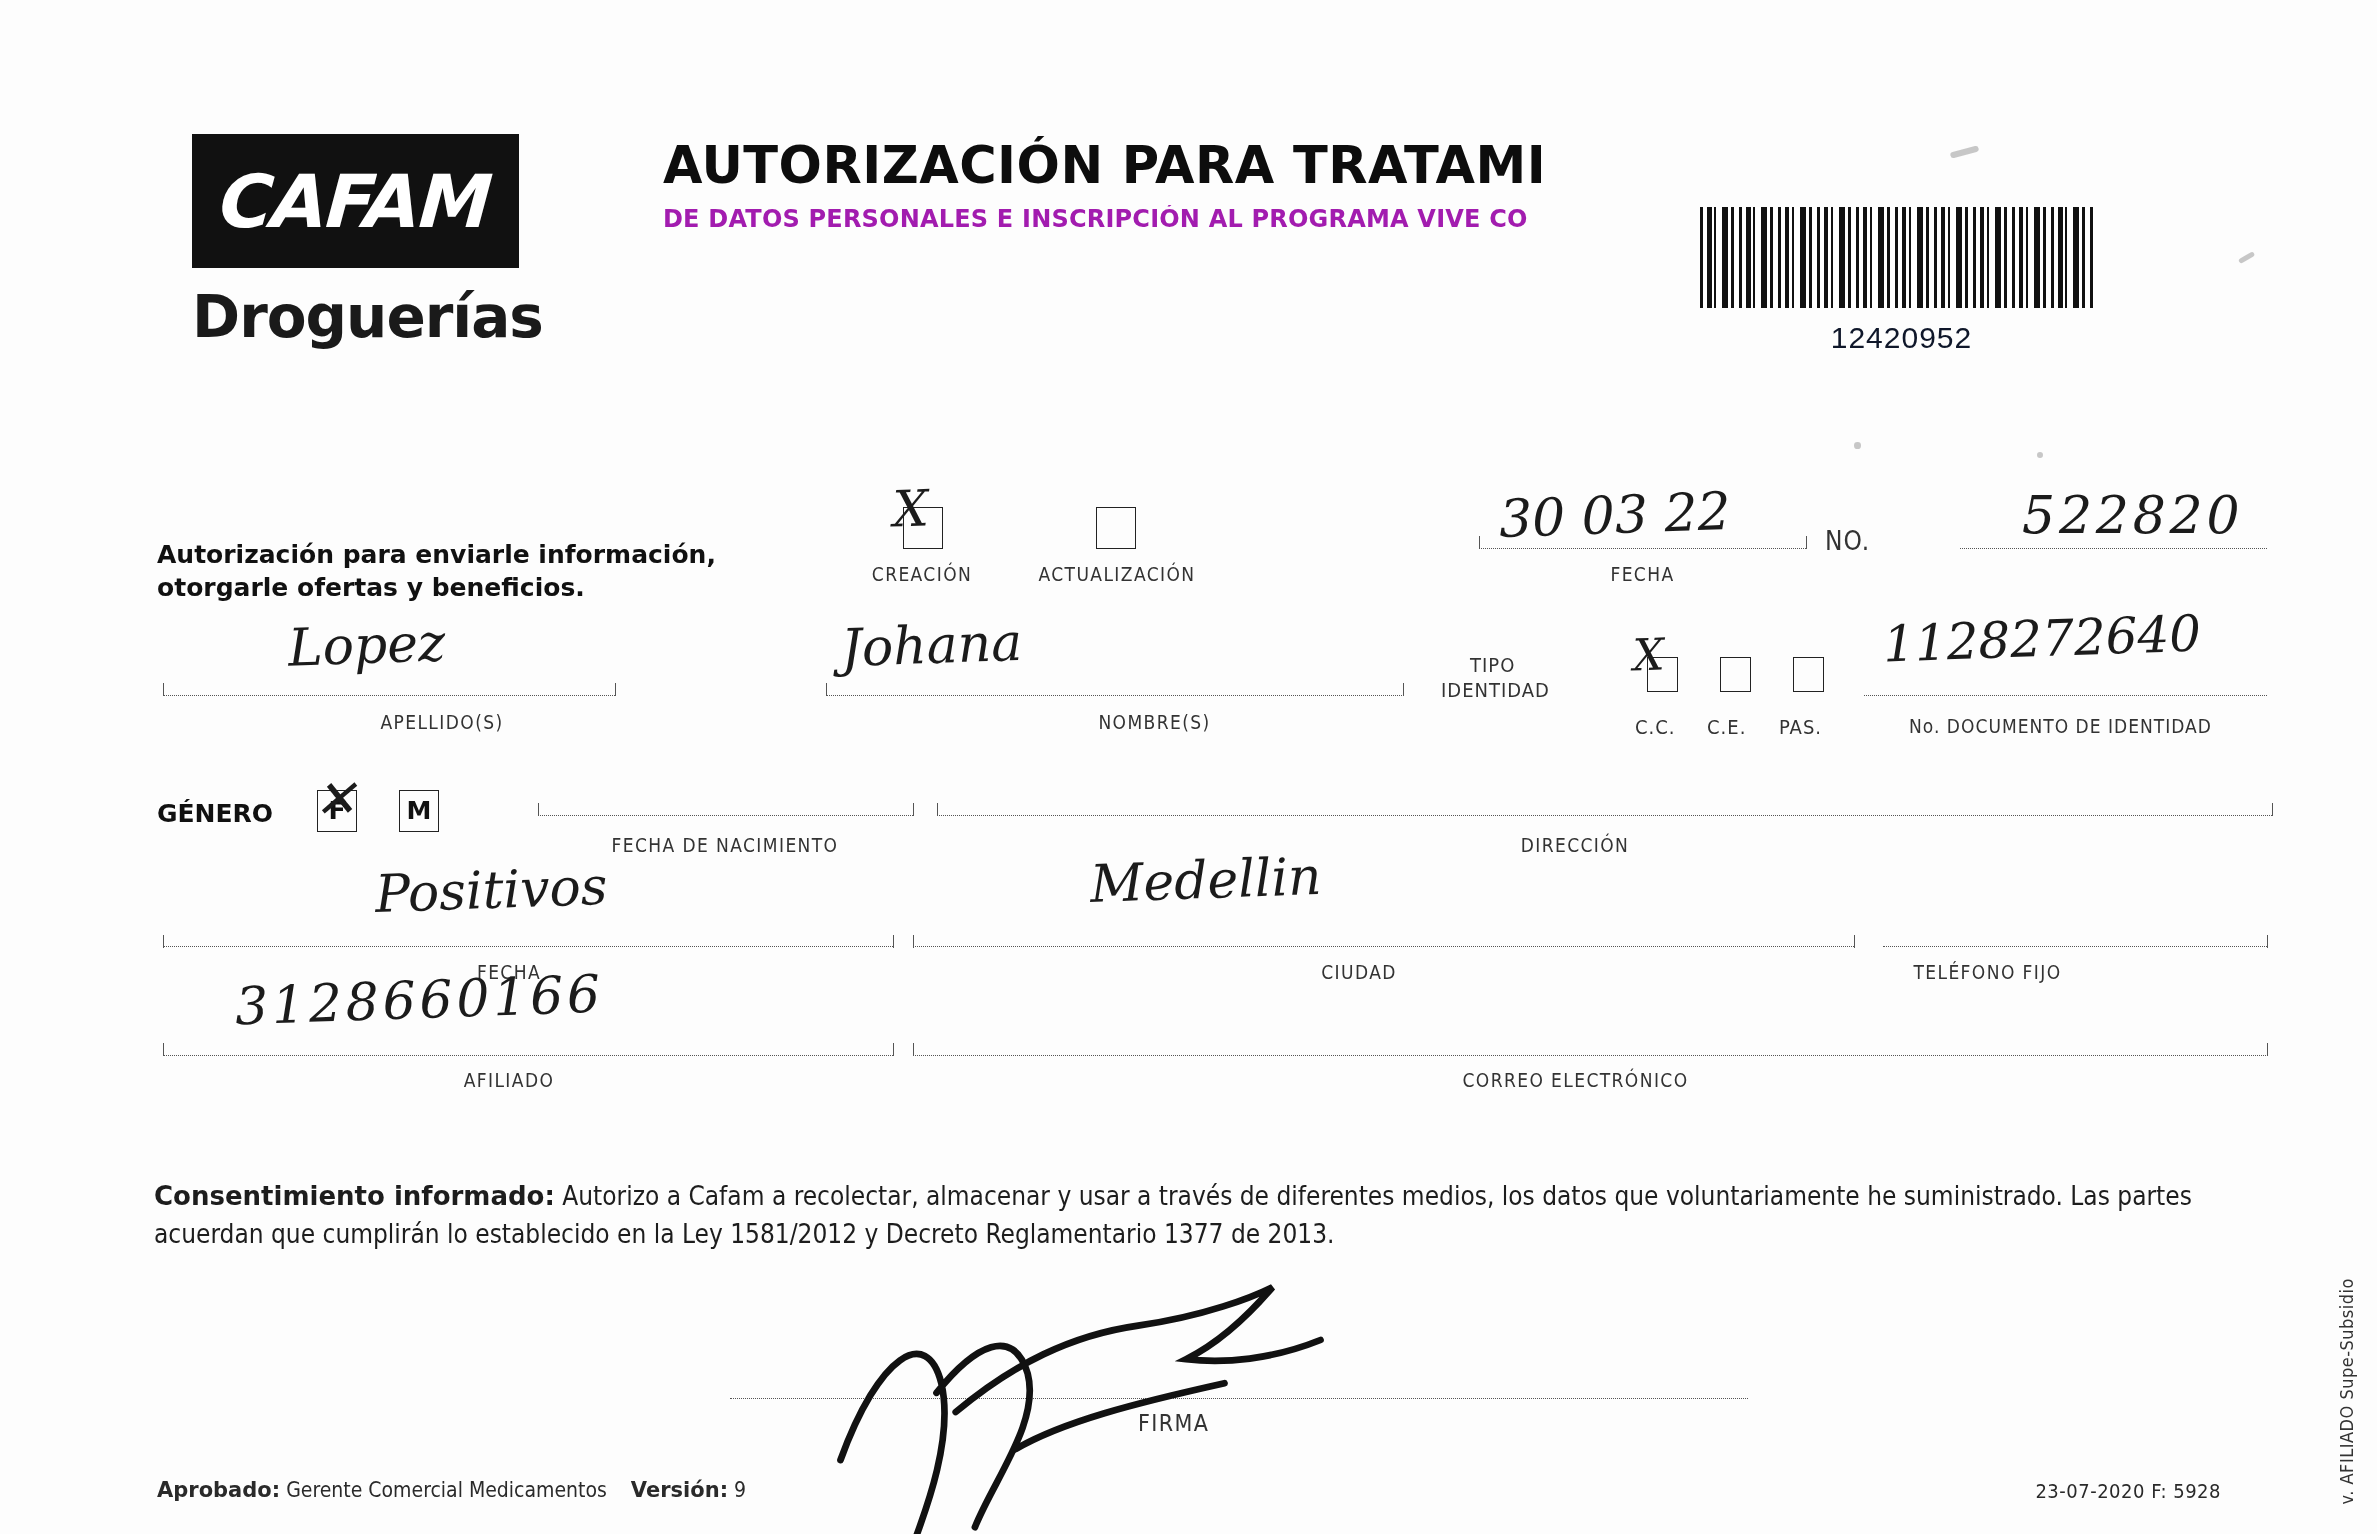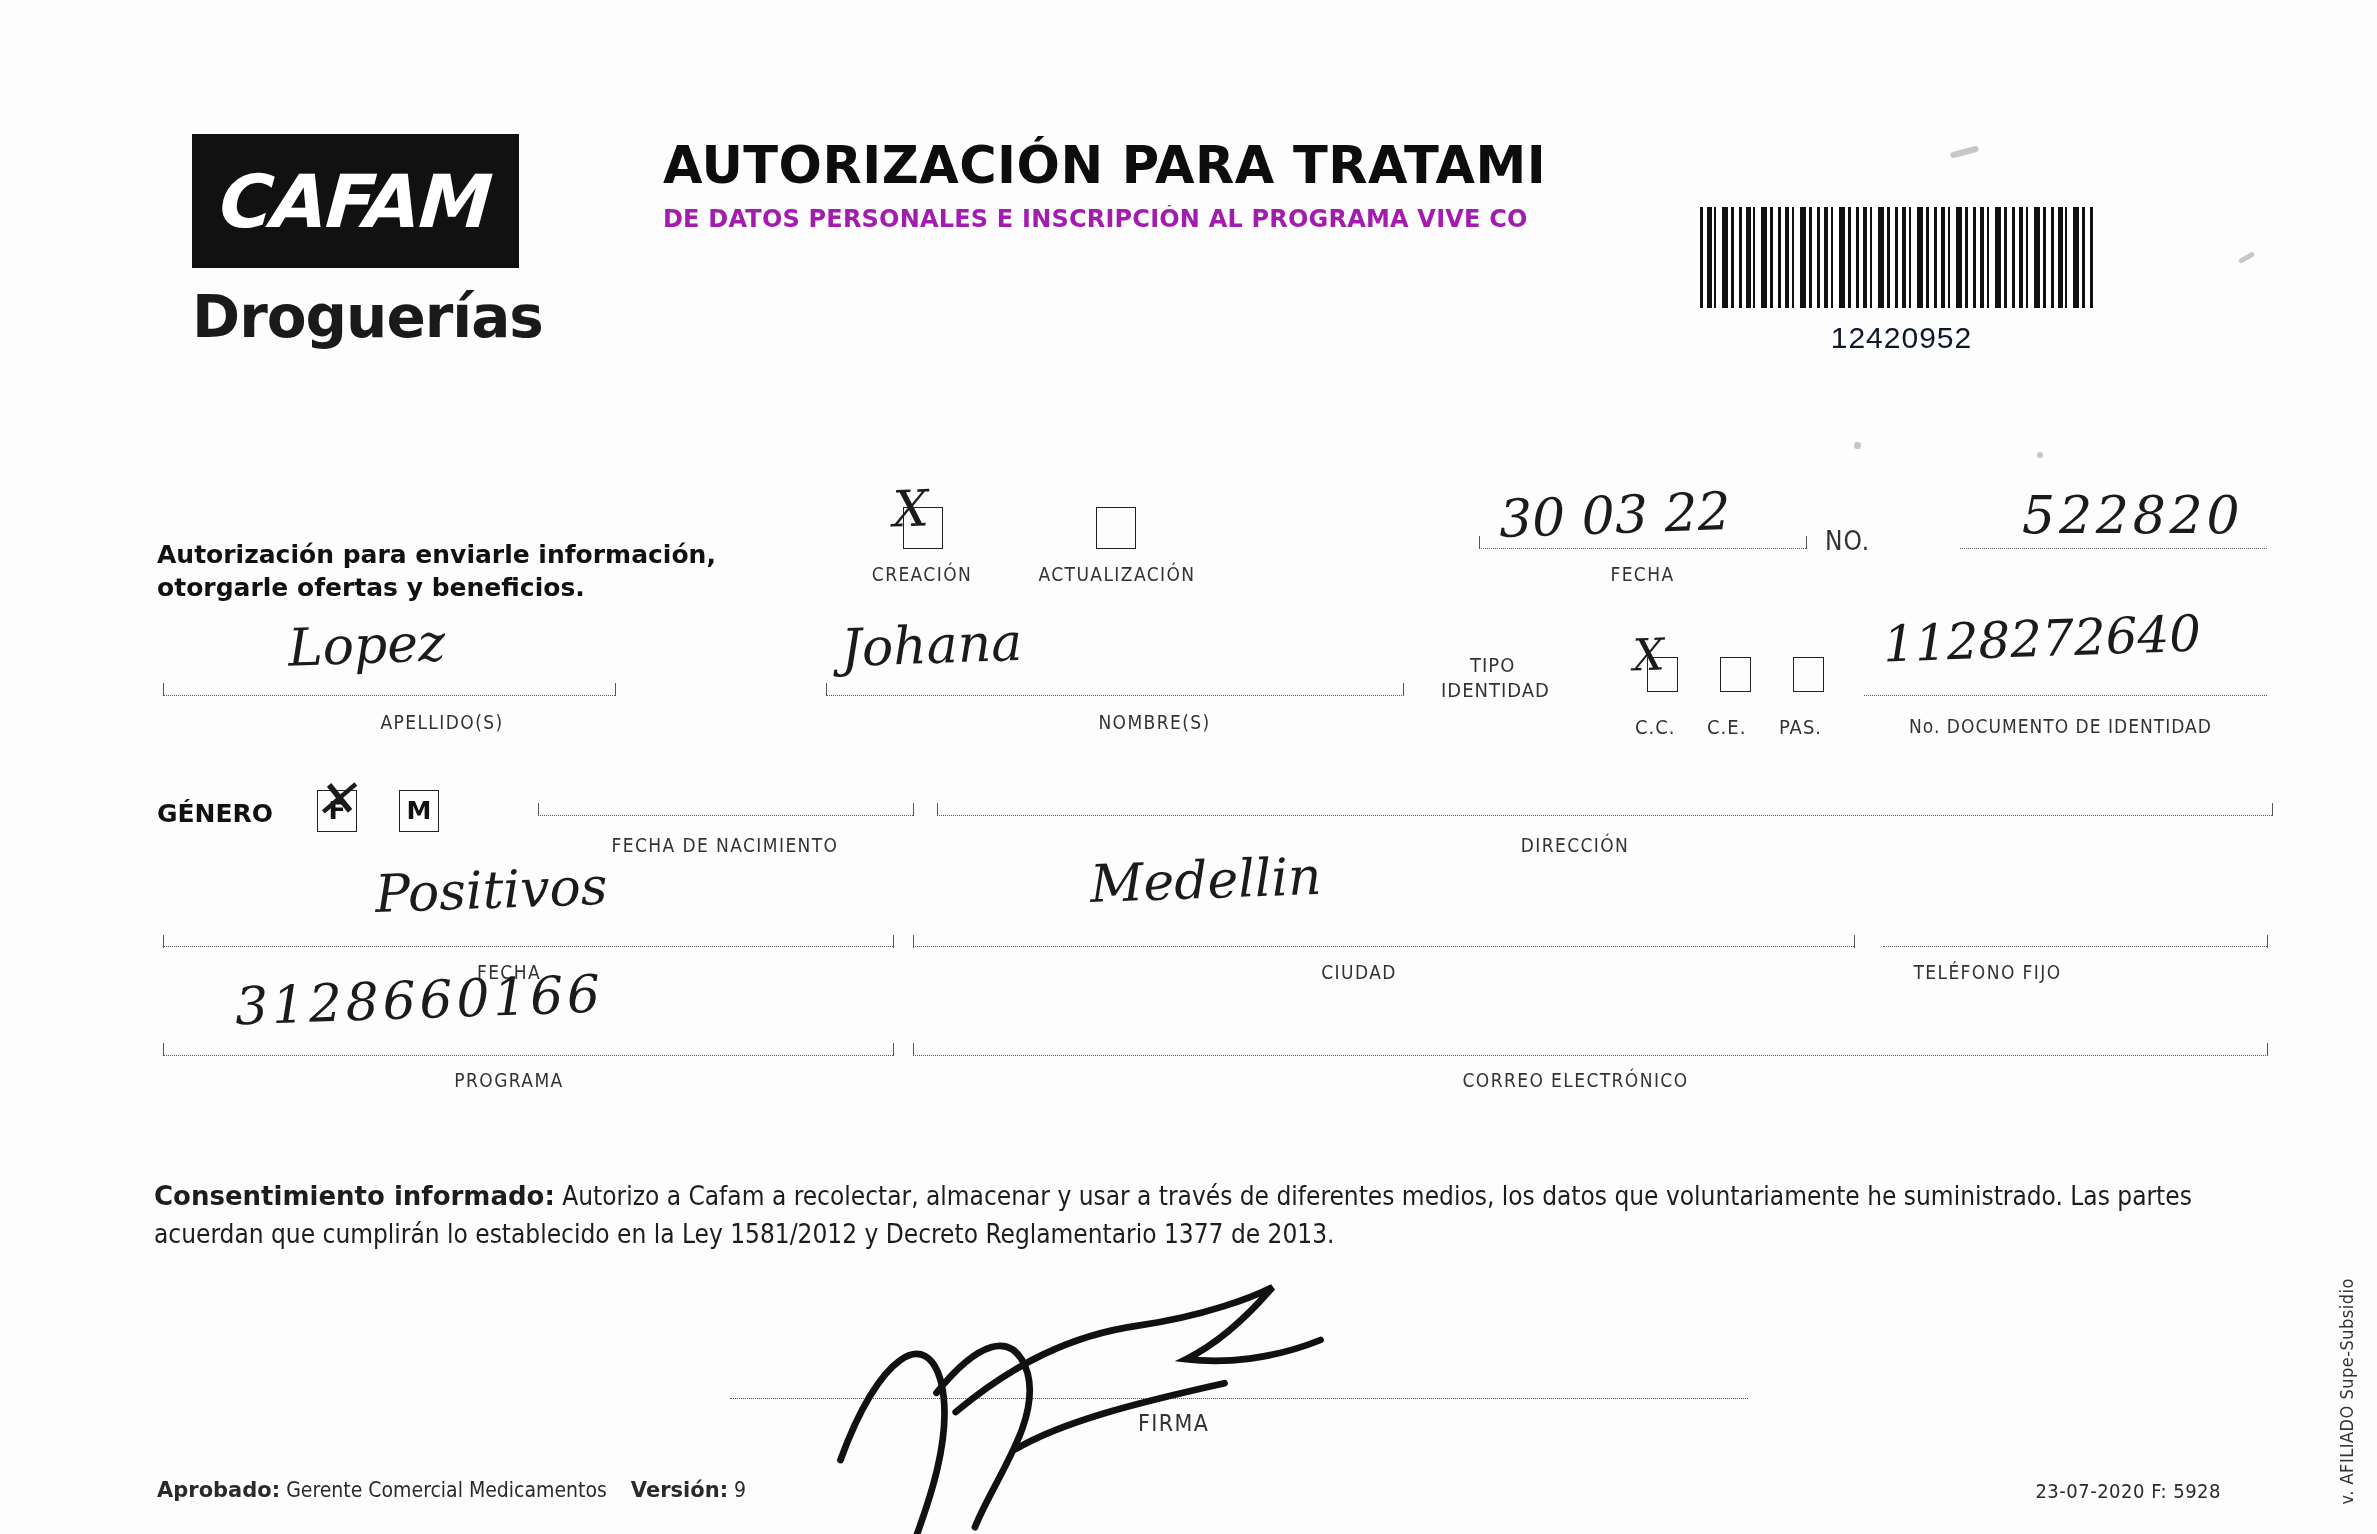--- a/index.html
+++ b/index.html
@@ -358,21 +358,21 @@
 
   <div class="fieldline" style="left:1883px; top:946px; width:384px;"></div>
   <div class="tick" style="left:2267px; top:935px;"></div>
   <div class="hand hand-md" style="left:1912px; top:889px;"></div>
   <div class="field-caption" style="left:1800px; top:961px; width:375px;">TELÉFONO FIJO</div>
 
   <div class="fieldline" style="left:163px; top:1055px; width:730px;"></div>
   <div class="tick" style="left:163px; top:1043px;"></div>
   <div class="tick" style="left:893px; top:1043px;"></div>
   <div class="hand hand-lg" style="left:235px; top:970px; letter-spacing:3.8px;">3128660166</div>
-  <div class="field-caption" style="left:384px; top:1069px; width:250px;">PROGRAMA</div>
+  <div class="field-caption" style="left:384px; top:1069px; width:250px;">AFILIADO</div>
 
   <div class="fieldline" style="left:913px; top:1055px; width:1355px;"></div>
   <div class="tick" style="left:913px; top:1043px;"></div>
   <div class="tick" style="left:2267px; top:1043px;"></div>
   <div class="hand hand-md" style="left:961px; top:999px;"></div>
   <div class="field-caption" style="left:1374px; top:1069px; width:403px;">CORREO ELECTRÓNICO</div>
 
   <div class="consent">
     <b>Consentimiento informado:</b><span> Autorizo a Cafam a recolectar, almacenar y usar a través de diferentes medios, los datos que voluntariamente he suministrado. Las partes acuerdan que cumplirán lo establecido en la Ley 1581/2012 y Decreto Reglamentario 1377 de 2013.</span>
   </div>

